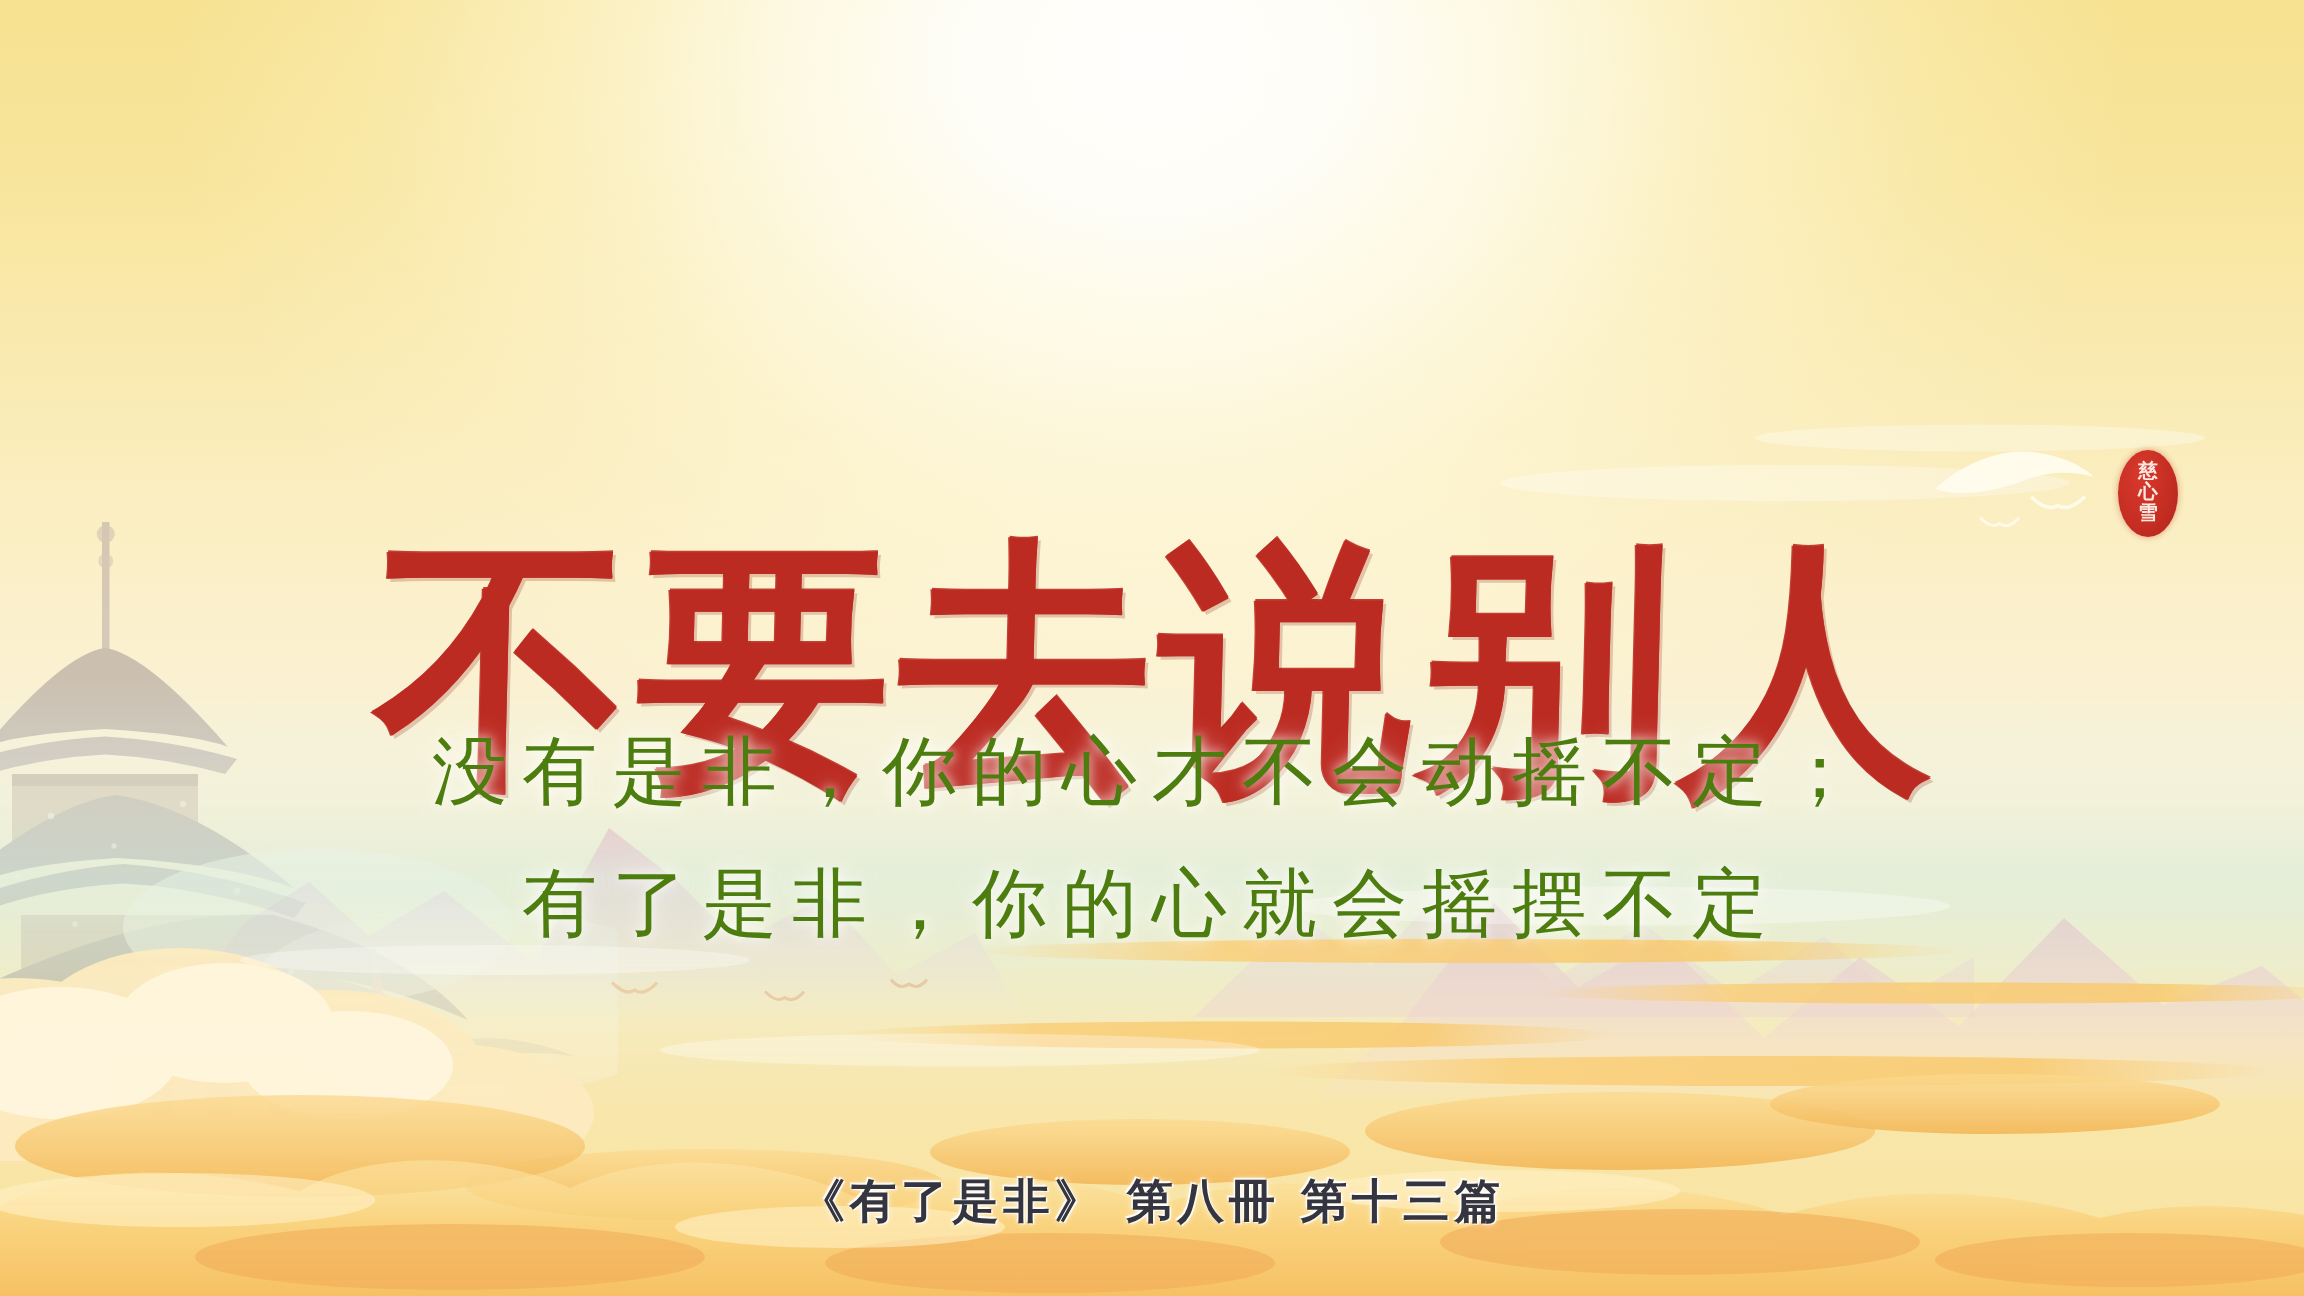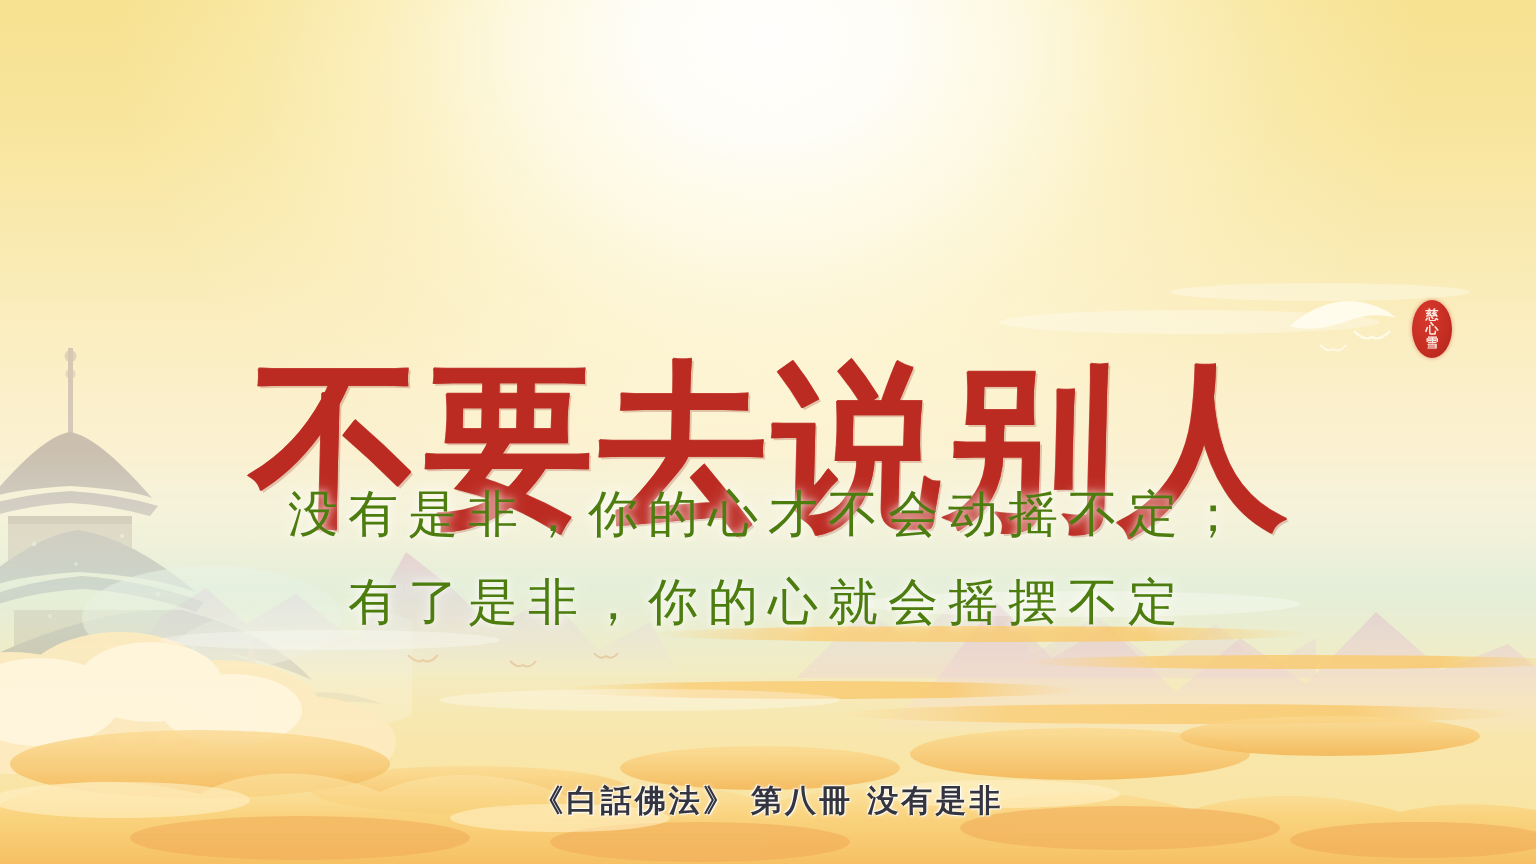--- a/index.html
+++ b/index.html
@@ -390,17 +390,17 @@
       <div class="seal-glyph seal-row-2">心</div>
       <div class="seal-glyph seal-row-3">雪</div>
     </div>
 
     <div id="subtitle">
       <div class="sub-line" id="sub-line-1">没有是非，你的心才不会动摇不定；</div>
       <div class="sub-line" id="sub-line-2">有了是非，你的心就会摇摆不定</div>
     </div>
 
     <div id="footer">
-      <div id="footer-text">《白話佛法》 第八冊 没有是非</div>
+      <div id="footer-text">《有了是非》 第八冊 第十三篇</div>
     </div>
 
   </div>
 </div>
 
 </body></html>

